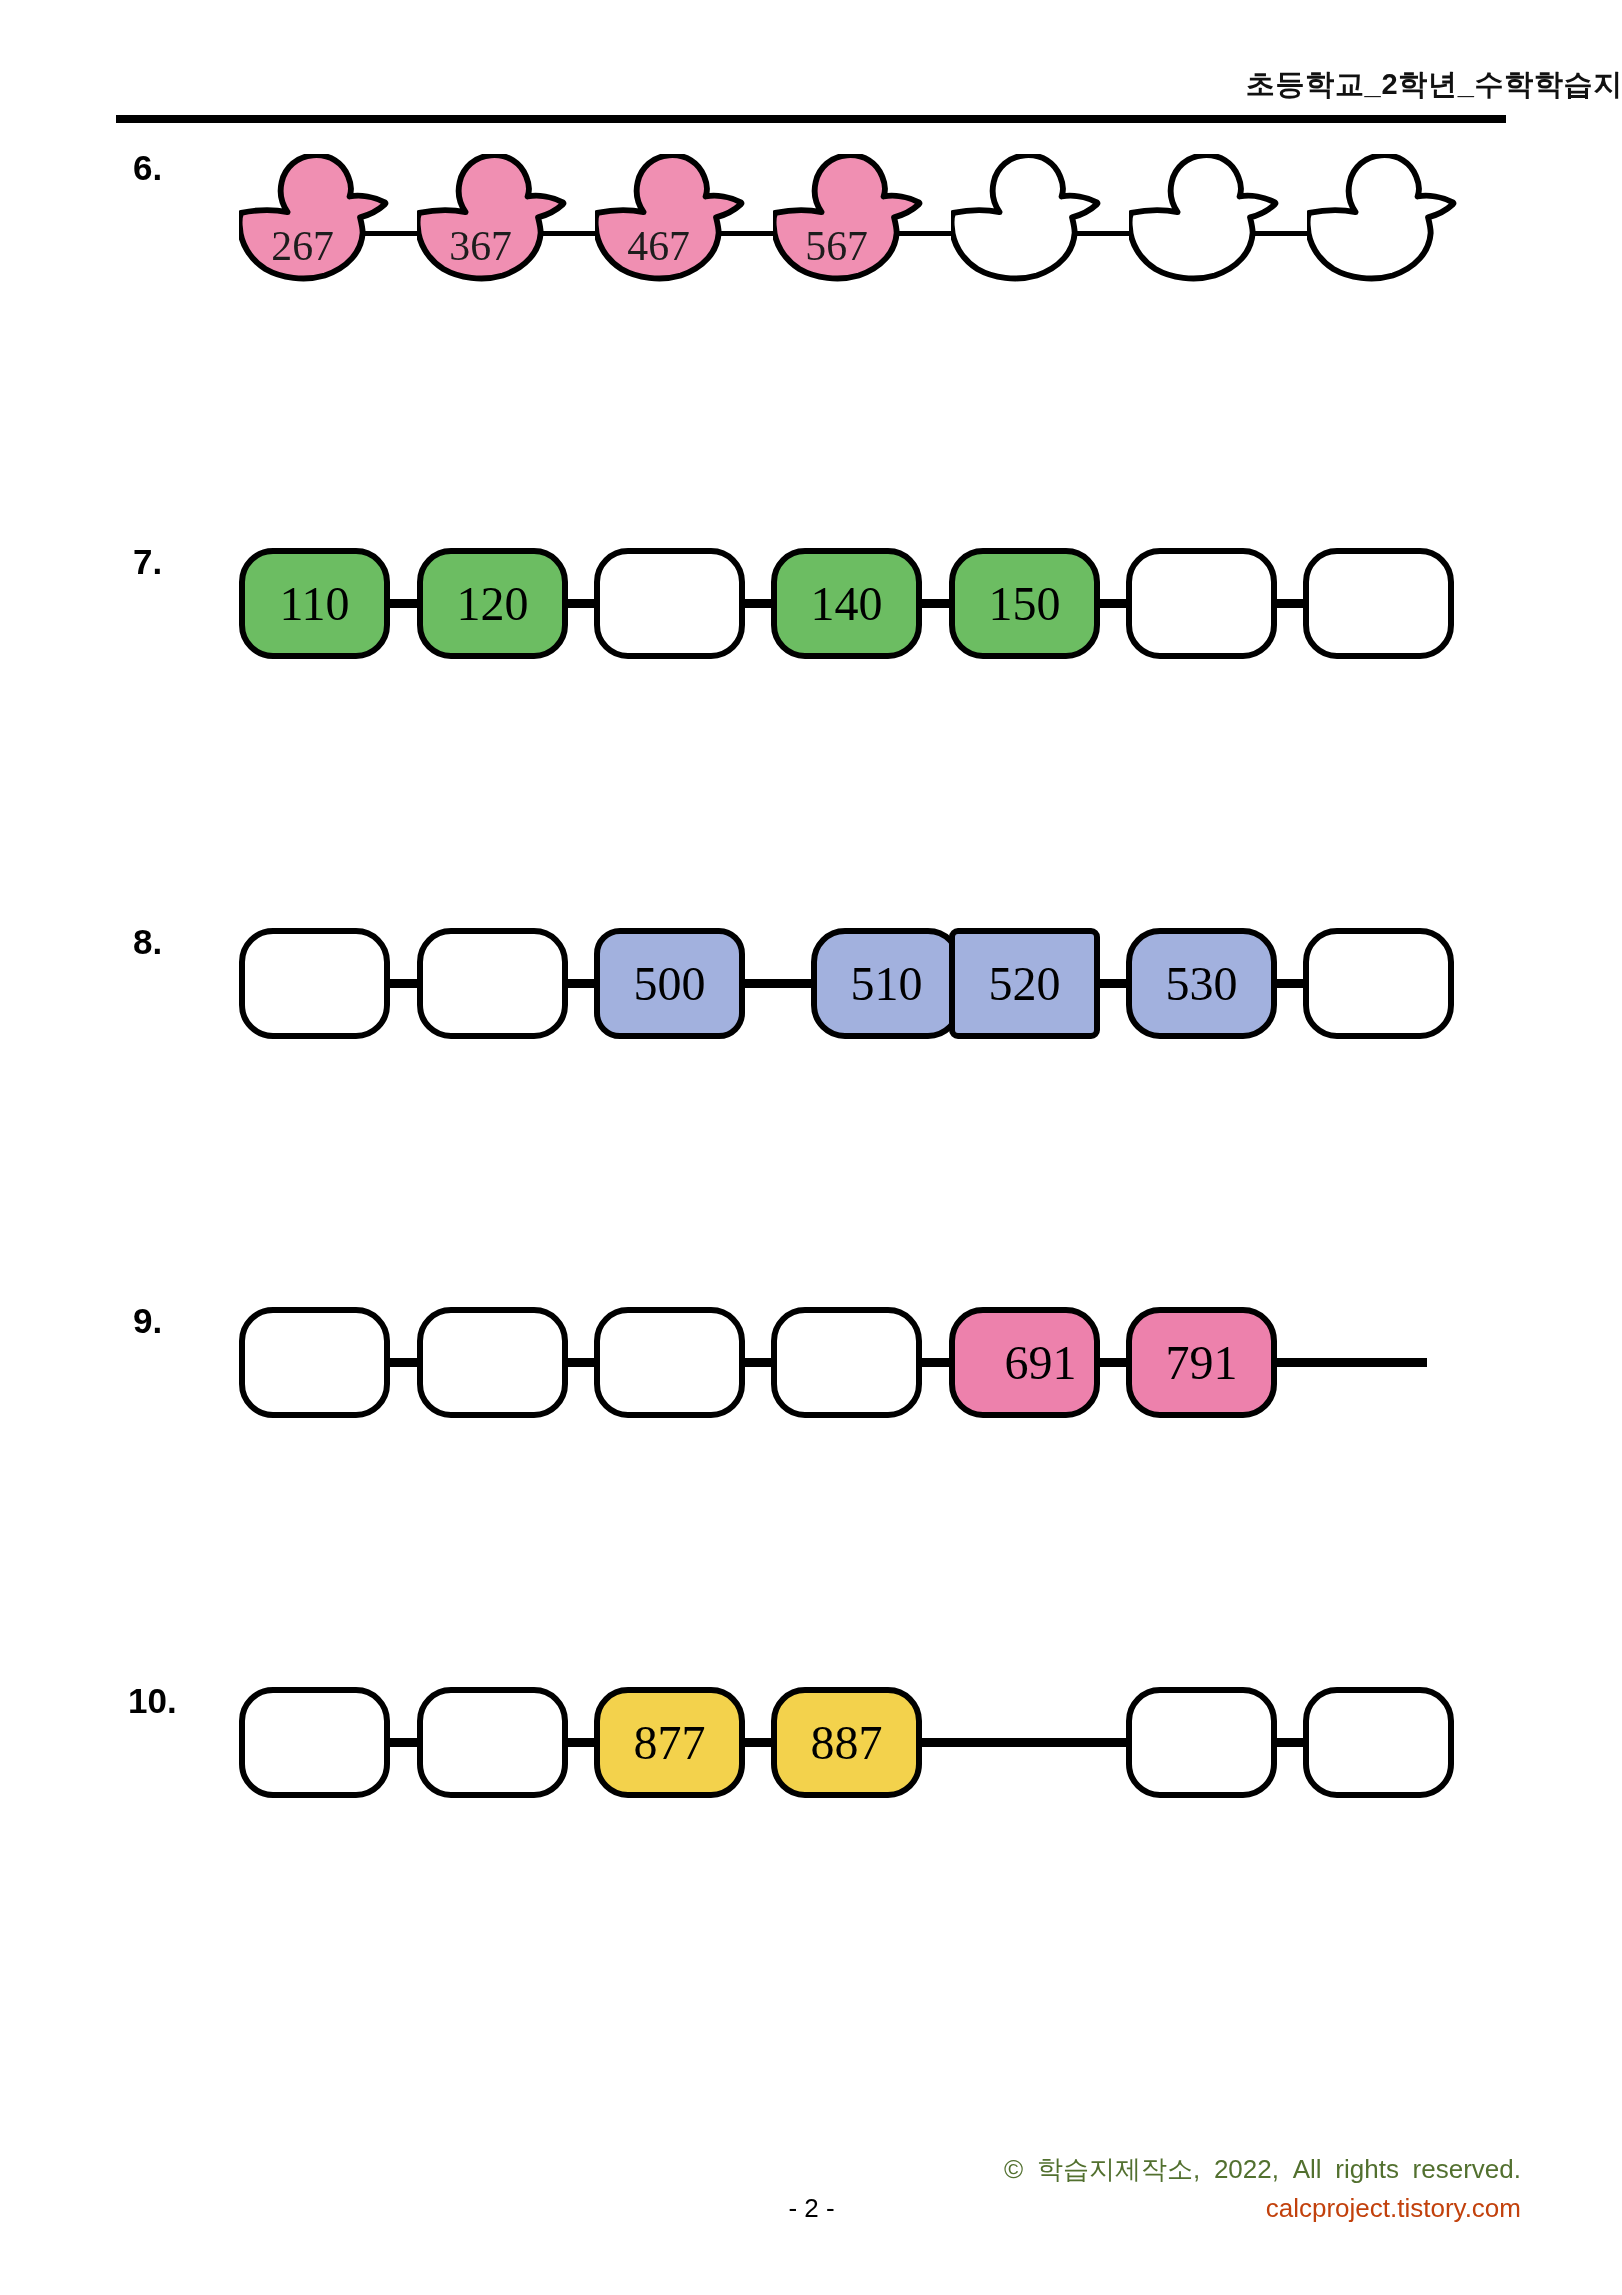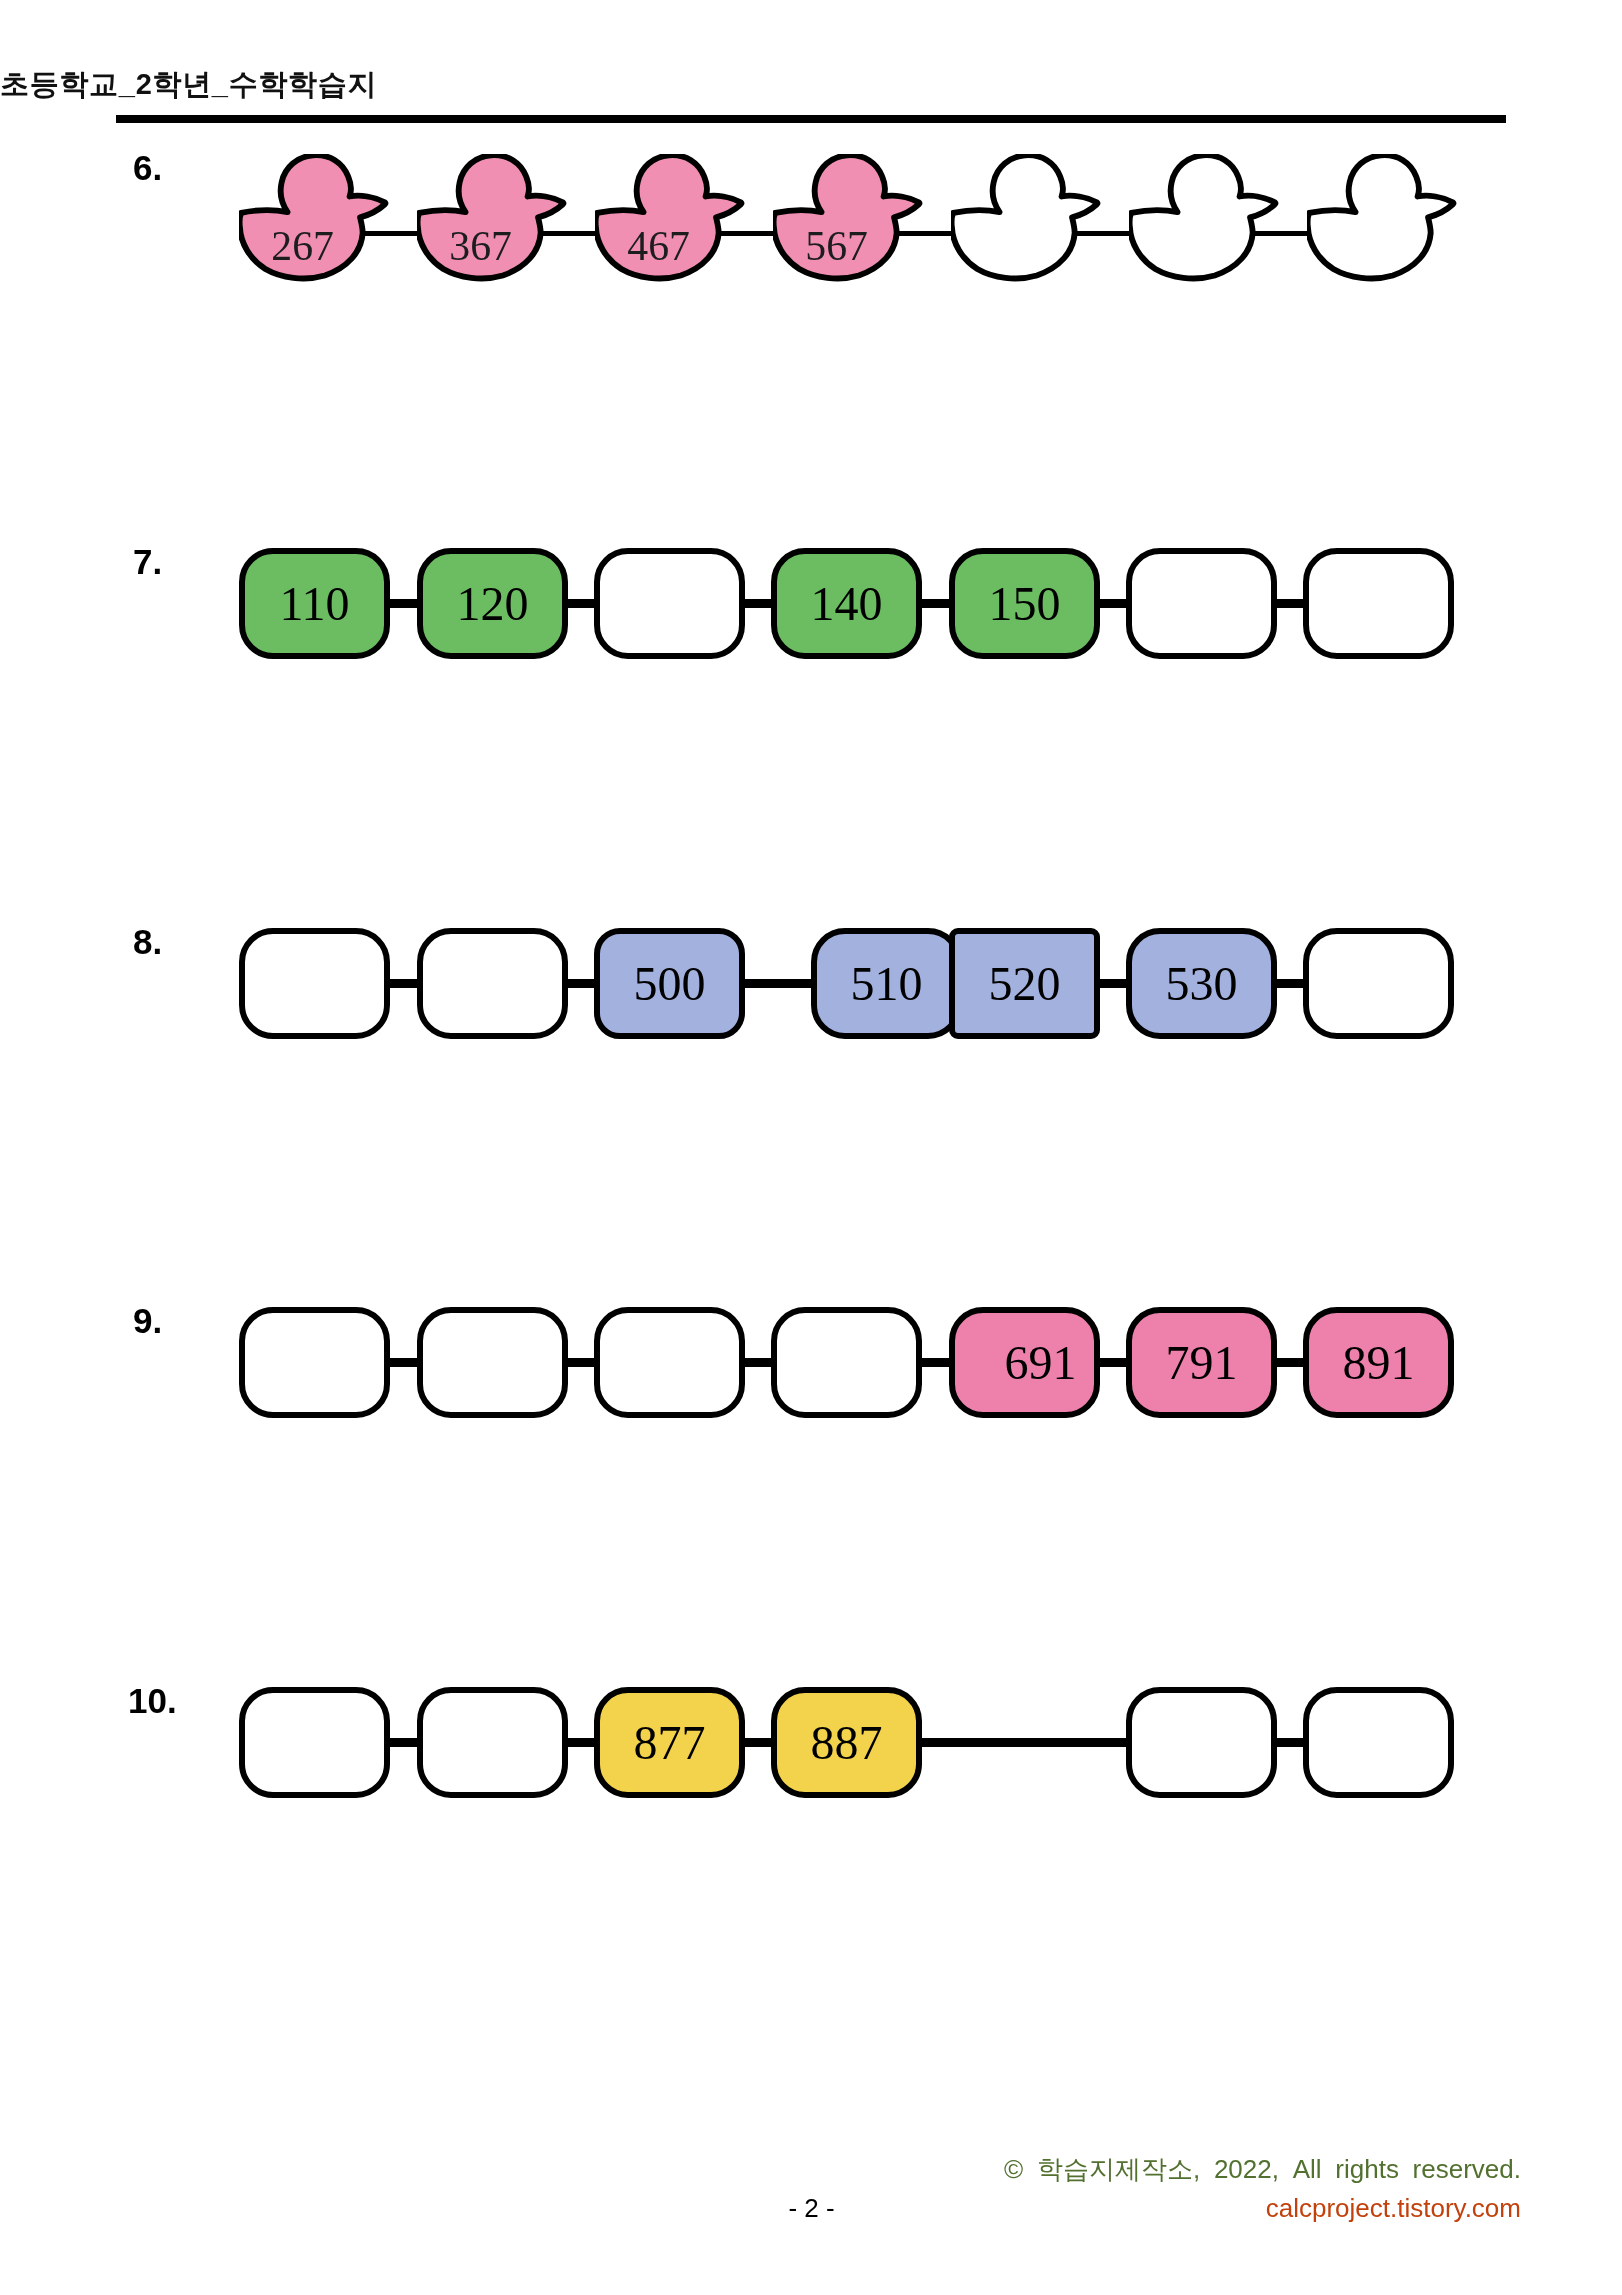--- a/index.html
+++ b/index.html
@@ -6,21 +6,21 @@
   .page{
     position:relative;
     width:1623px;height:2295px;
     background:#ffffff;
     font-family:"Liberation Sans","DejaVu Sans",sans-serif;
     overflow:hidden;
   }
   
   .header-title{
     position:absolute;top:65px;left:0;width:100%;
-    text-align:left;
+    text-align:right;
     font-size:29px;font-weight:600;color:#111;
     letter-spacing:0.7px;
   }
   .header-rule{
     position:absolute;top:115px;left:116px;
     width:1390px;height:7.9px;background:#000;
   }
   
   .problem{position:absolute;left:0;width:1623px;}
   .problem-number{
@@ -181,23 +181,20 @@
       </div>
     <div class="cell-box" style="left:771px;">
         <span class="cell-value"></span>
       </div>
     <div class="cell-box" style="left: 949px; background-color: rgb(237, 129, 172); padding-left: 32px;">
         <span class="cell-value">691</span>
       </div>
     <div class="cell-box" style="left: 1126px; background-color: rgb(237, 129, 172);">
         <span class="cell-value">791</span>
       </div>
-    <div class="cell-box" style="left: 1303px; background-color: rgb(237, 129, 172);">
-        <span class="cell-value">891</span>
-      </div>
   </div>
 
   <div class="problem" style="top:1687px;height:111px;">
     <div class="problem-number" style="left:128px;">10.</div>
     <div class="connector-line" style="left:275px;top:51px;width:1152px;height:9.2px;"></div>
     <div class="cell-box" style="left:239px;">
         <span class="cell-value"></span>
       </div>
     <div class="cell-box" style="left:417px;">
         <span class="cell-value"></span>

